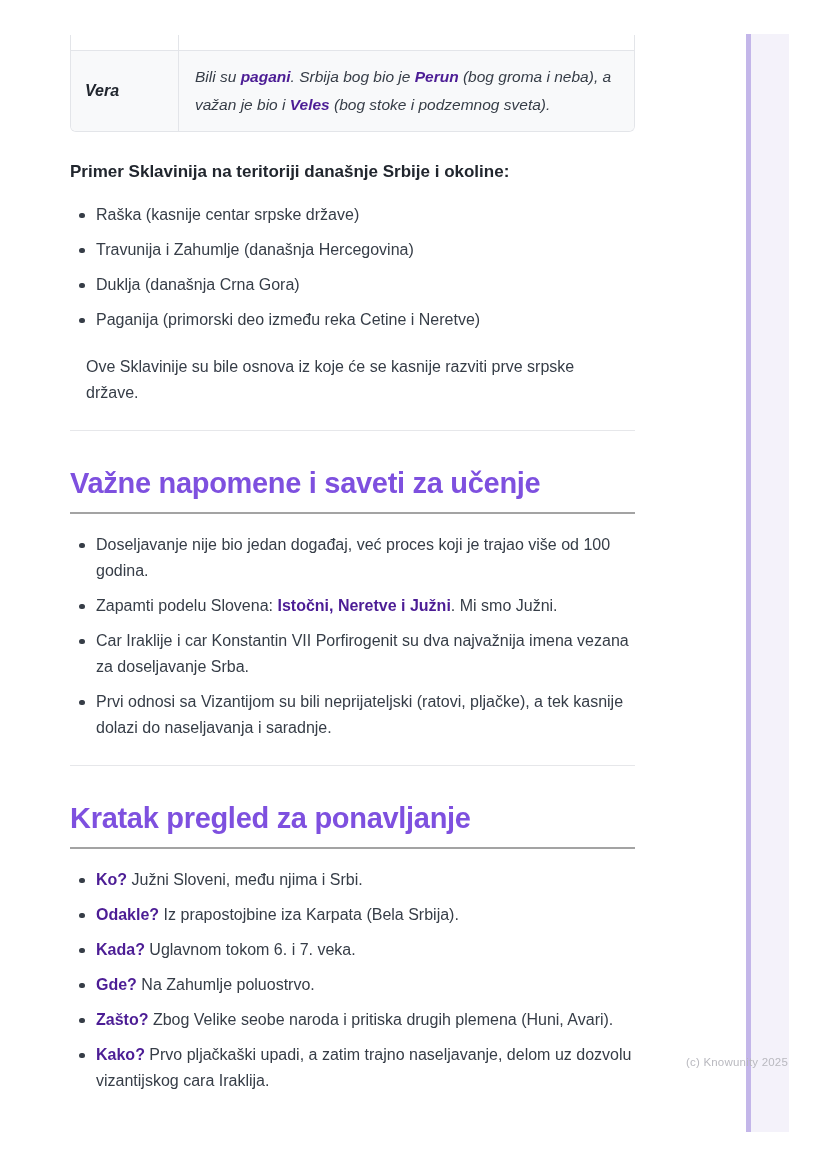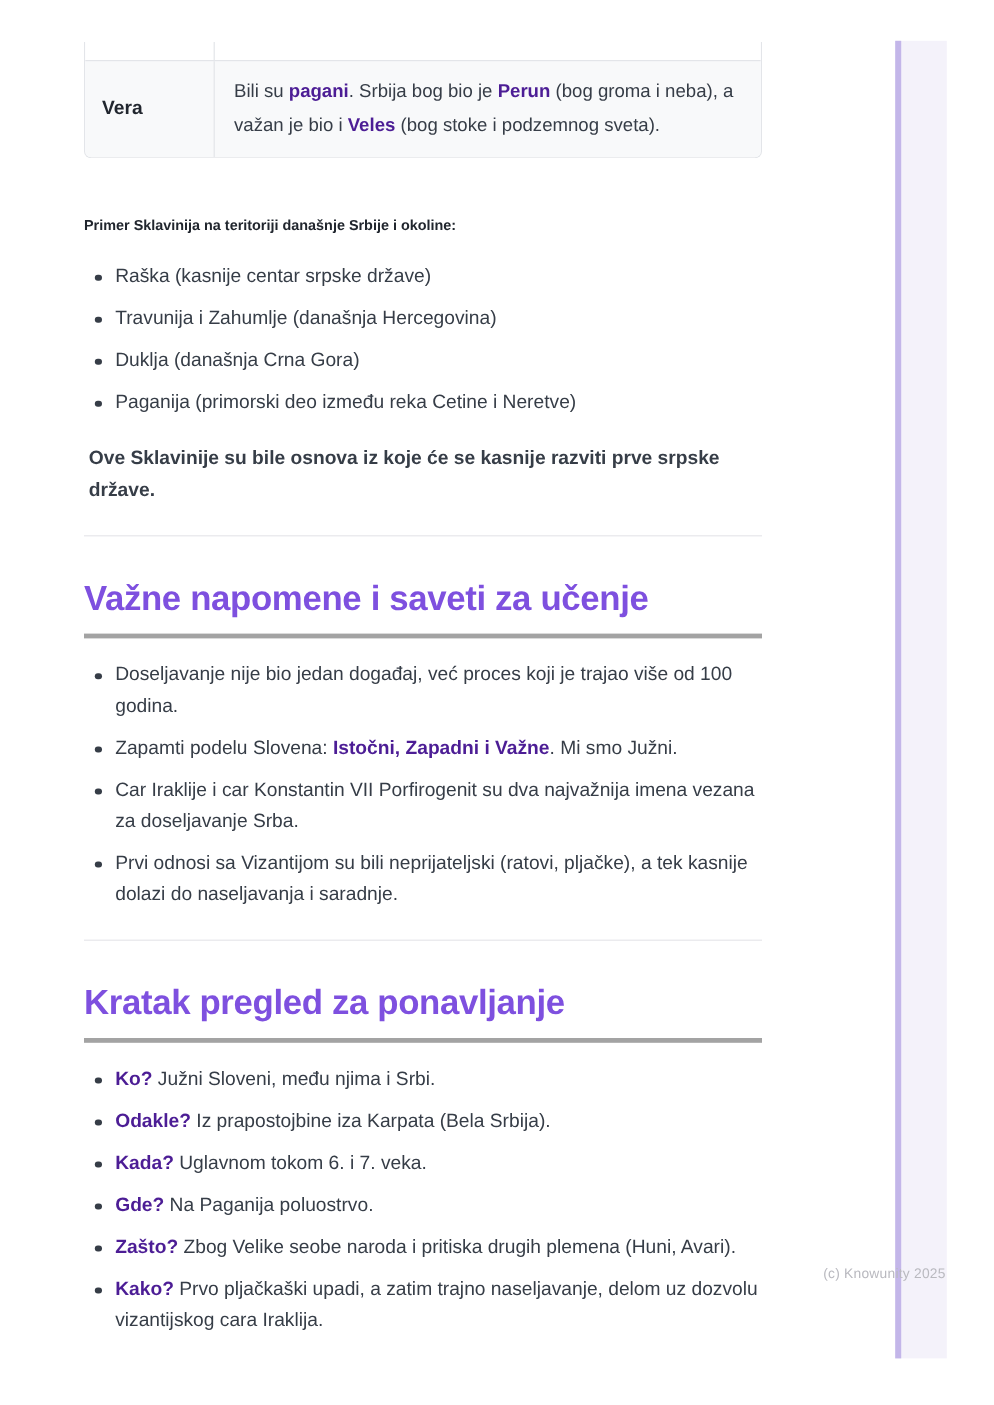--- a/index.html
+++ b/index.html
@@ -19,20 +19,21 @@
     width: 565px;
   }
 
   
   .vtable {
     margin-top: 35px;
     border: 1px solid #e3e5e9;
     border-top: none;
     border-radius: 0 0 6px 6px;
     overflow: hidden;
+    font-style: italic;
   }
   .trow { display: flex; }
   .trow.partial { height: 15px; background: #ffffff; }
   .trow.main { background: #f8f9fa; border-top: 1px solid #e3e5e9; }
   .tcell.label {
     flex: 0 0 108px;
     width: 108px;
     border-right: 1px solid #e3e5e9;
     display: flex;
     align-items: center;
@@ -44,44 +45,44 @@
   }
   .tcell.body {
     flex: 1;
     padding: 12px 16px;
     font-size: 15.5px;
     line-height: 28px;
   }
 
   
   .lead {
-    margin: 44px 0 0;
+    margin: 28px 0 0;
     font-weight: 700;
-    font-size: 12px;
+    font-size: 17px;
     line-height: 24px;
     color: #21262e;
   }
-  .note { margin: 21px 4px 0; font-size: 16px; line-height: 26px; font-weight: bold; }
+  .note { margin: 21px 16px 0; font-size: 16px; line-height: 26px; }
 
   hr.divider {
     margin: 24px 0 0;
     border: none;
     border-top: 1px solid #e6e7ea;
     height: 0;
   }
 
   h2.section-title {
     margin: 35px 0 0;
     font-size: 29px;
     line-height: 34px;
     font-weight: 700;
     letter-spacing: -0.3px;
     color: #7e50df;
     padding-bottom: 12px;
-    border-bottom: 4px solid #a3a3a3;
+    border-bottom: 2px solid #a3a3a3;
   }
 
   ul.blist { list-style: none; margin: 18px 0 0; padding: 0; }
   ul.blist li {
     position: relative;
     padding-left: 26px;
     font-size: 16px;
     line-height: 26px;
     color: #363d47;
   }
@@ -151,34 +152,34 @@
     </ul>
 
     <p class="note">Ove Sklavinije su bile osnova iz koje će se kasnije razviti prve srpske države.</p>
 
     <hr class="divider">
 
     <h2 class="section-title">Važne napomene i saveti za učenje</h2>
 
     <ul class="blist">
       <li><span>Doseljavanje nije bio jedan događaj, već proces koji je trajao više od 100 godina.</span></li>
-      <li><span>Zapamti podelu Slovena: </span><strong>Istočni, Zapadni i Važne</strong><span>. Mi smo Južni.</span></li>
+      <li><span>Zapamti podelu Slovena: </span><strong>Istočni, Neretve i Južni</strong><span>. Mi smo Južni.</span></li>
       <li><span>Car Iraklije i car Konstantin VII Porfirogenit su dva najvažnija imena vezana za doseljavanje Srba.</span></li>
       <li><span>Prvi odnosi sa Vizantijom su bili neprijateljski (ratovi, pljačke), a tek kasnije dolazi do naseljavanja i saradnje.</span></li>
     </ul>
 
     <hr class="divider">
 
     <h2 class="section-title">Kratak pregled za ponavljanje</h2>
 
     <ul class="blist">
       <li><strong>Ko?</strong><span> Južni Sloveni, među njima i Srbi.</span></li>
       <li><strong>Odakle?</strong><span> Iz prapostojbine iza Karpata (Bela Srbija).</span></li>
       <li><strong>Kada?</strong><span> Uglavnom tokom 6. i 7. veka.</span></li>
-      <li><strong>Gde?</strong><span> Na Paganija poluostrvo.</span></li>
+      <li><strong>Gde?</strong><span> Na Zahumlje poluostrvo.</span></li>
       <li><strong>Zašto?</strong><span> Zbog Velike seobe naroda i pritiska drugih plemena (Huni, Avari).</span></li>
       <li><strong>Kako?</strong><span> Prvo pljačkaški upadi, a zatim trajno naseljavanje, delom uz dozvolu vizantijskog cara Iraklija.</span></li>
     </ul>
 
   </div>
 
   <div class="watermark">(c) Knowunity 2025</div>
 
 </div>
 

